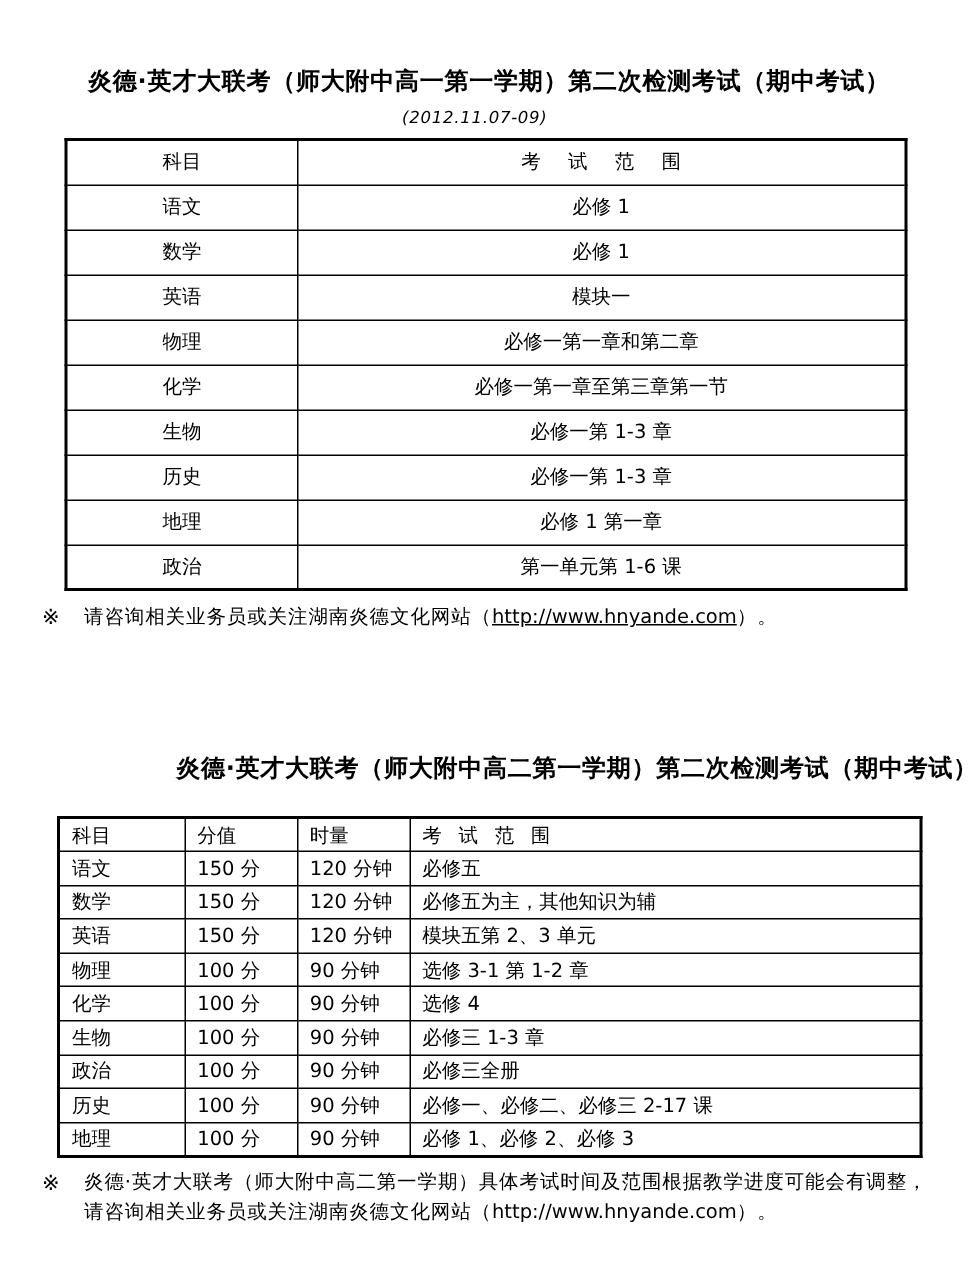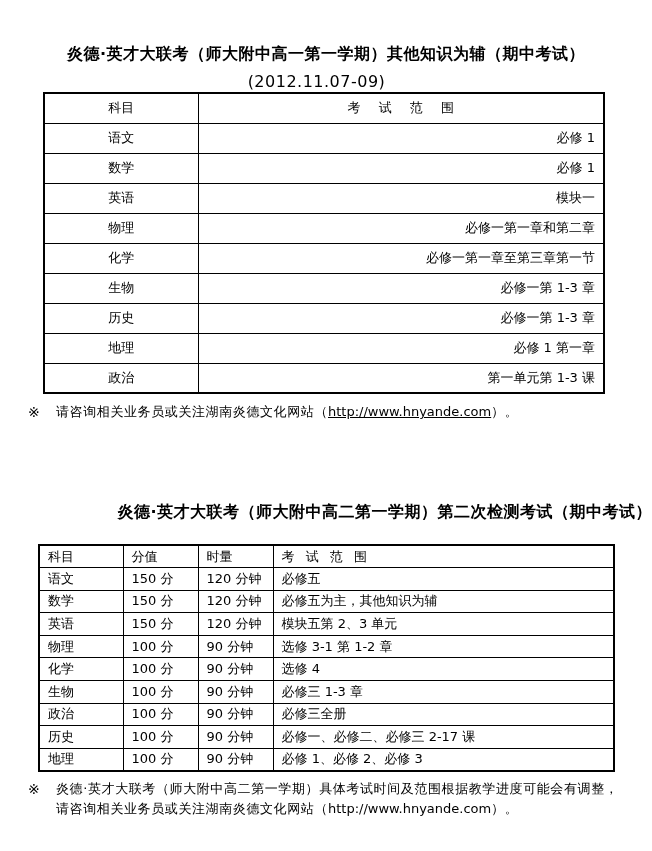--- a/index.html
+++ b/index.html
@@ -12,36 +12,36 @@
   }
   .page { position:relative; width:652px; height:851px; background:#ffffff; overflow:hidden; }
 
   .doc-title {
     position:absolute; left:0; width:652px;
     text-align:center; font-size:16px; font-weight:bold;
     letter-spacing:0.5px; white-space:nowrap;
   }
   .doc-date {
     position:absolute; left:0; width:633px;
-    text-align:center; font-size:16px; letter-spacing:0.5px;
+    text-align:center; font-size:11px; letter-spacing:0.5px;font-style:italic;
   }
   #title1 { top:44px; }
   #date1  { top:72px; }
   #title2 { top:502px;text-align:right; }
   #date2  { top:549px; }
 
   table { position:absolute; border-collapse:collapse; table-layout:fixed; background:#ffffff; }
   table, td { border:1px solid #000; }
   table { border-width:2px; }
   td { font-size:13px; padding:0 8px; vertical-align:middle; overflow:hidden; white-space:nowrap; }
 
   #table1 { left:43px; top:92px; width:562px; }
   #table1 tr { height:30px; }
   #table1 .c-subject { width:154px; text-align:center; }
-  #table1 .c-scope { text-align:right; }
+  #table1 .c-scope { text-align:center; }
   #table1 .hdr-scope { text-align:center; word-spacing:14px; }
 
   #table2 { left:38px; top:544px; width:577px; }
   #table2 tr { height:22.6px; }
   #table2 td { text-align:left; }
   #table2 .c-subject { width:84px; }
   #table2 .c-score { width:75px;margin-left:39px; }
   #table2 .c-duration { width:75px; }
   #table2 .hdr-scope { word-spacing:7px; }
 
@@ -56,21 +56,21 @@
   .note-text { flex:1; }
   .note-line { white-space:nowrap; }
   .url { letter-spacing:0; }
   .url.underlined { text-decoration:underline; }
 </style>
 </head>
 <body>
 
 <div class="page">
 
-  <div class="doc-title" id="title1">炎德·英才大联考（师大附中高一第一学期）其他知识为辅（期中考试）</div>
+  <div class="doc-title" id="title1">炎德·英才大联考（师大附中高一第一学期）第二次检测考试（期中考试）</div>
   <div class="doc-date" id="date1">(2012.11.07-09)</div>
 
   <table id="table1">
     <tbody>
         <tr>
       <td class="c-subject">科目</td>
       <td class="c-scope hdr-scope">考 试 范 围</td>
     </tr>
     <tr>
       <td class="c-subject">语文</td>
@@ -99,21 +99,21 @@
     <tr>
       <td class="c-subject">历史</td>
       <td class="c-scope">必修一第 1-3 章</td>
     </tr>
     <tr>
       <td class="c-subject">地理</td>
       <td class="c-scope">必修 1 第一章</td>
     </tr>
     <tr>
       <td class="c-subject">政治</td>
-      <td class="c-scope">第一单元第 1-3 课</td>
+      <td class="c-scope">第一单元第 1-6 课</td>
     </tr>
   </tbody>
     </table>
 
   <div class="note" id="note1">
     <div class="note-marker">※</div>
     <div class="note-text">
       <div class="note-line"><span>请咨询相关业务员或关注湖南炎德文化网站（</span><span class="url underlined">http://www.hnyande.com</span><span>）。</span></div>
     </div>
   </div>

